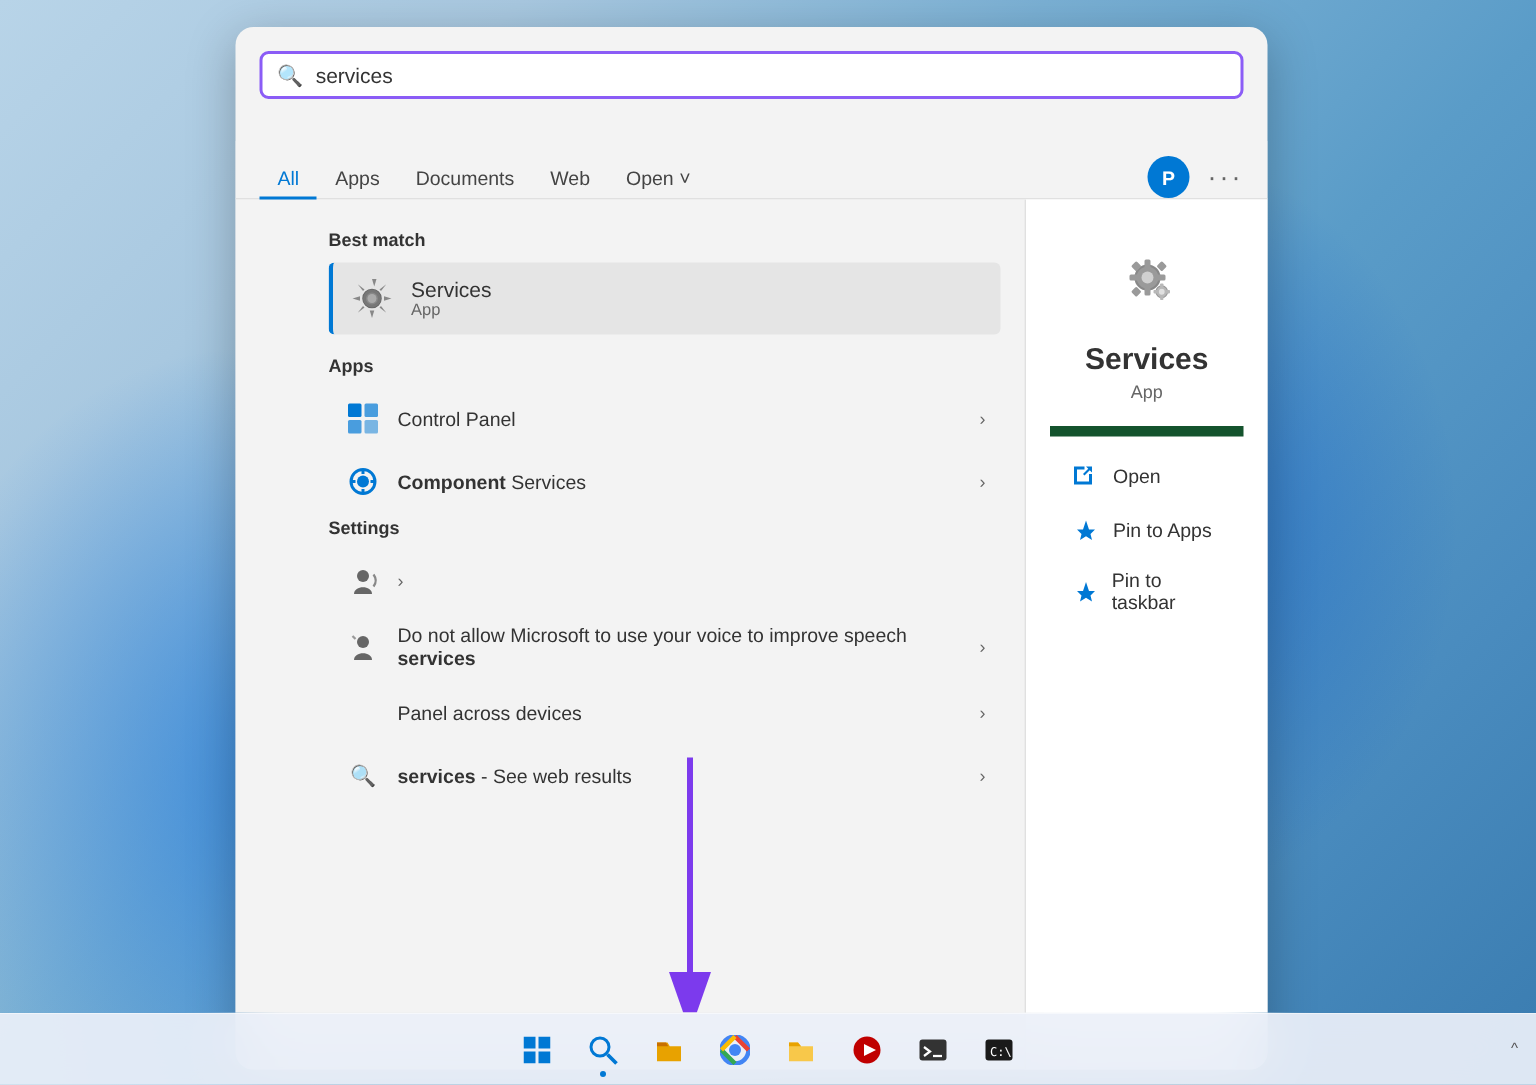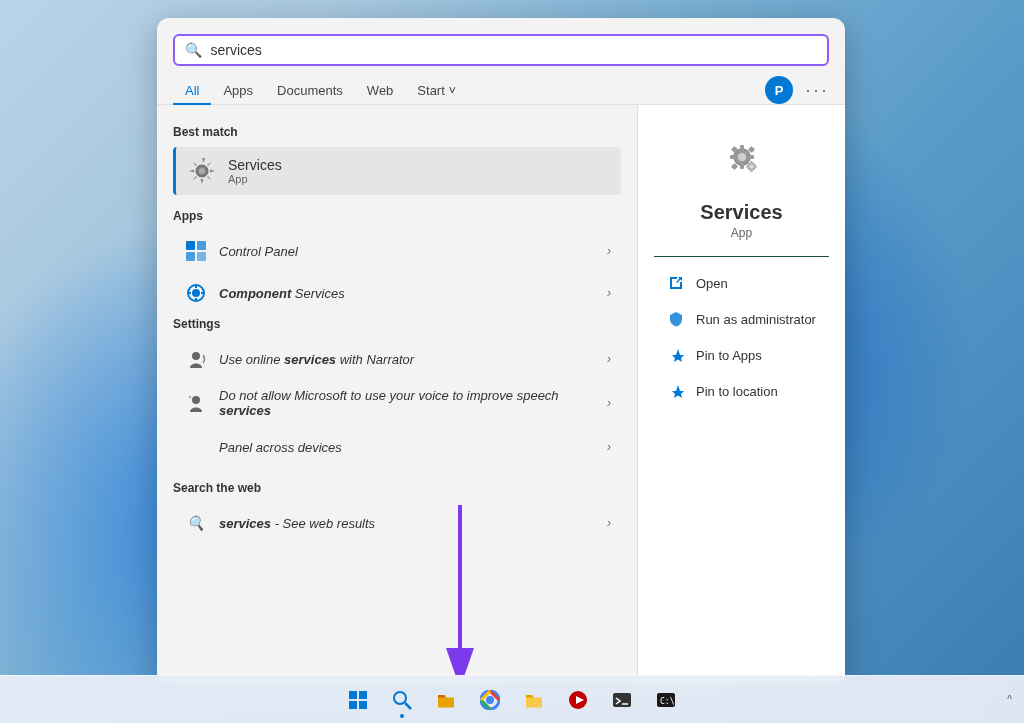--- a/index.html
+++ b/index.html
@@ -65,20 +65,21 @@
       background: transparent;
     }
 
     
     .tabs {
       display: flex;
       align-items: center;
       padding: 10px 16px 0 16px;
       border-bottom: 1px solid #e0e0e0;
       background: #f3f3f3;
+      margin-top: 28px;
     }
     .tab {
       padding: 6px 12px;
       font-size: 13px;
       color: #444;
       cursor: pointer;
       position: relative;
     }
     .tab.active {
       color: #0078d4;
@@ -111,20 +112,21 @@
       color: #666;
       cursor: pointer;
       font-size: 18px;
       letter-spacing: 2px;
     }
 
     
     .main-content {
       display: flex;
       background: #f3f3f3;
+      padding-left: 46px;
     }
 
     
     .left-panel {
       width: 480px;
       padding: 16px 16px;
       min-height: 580px;
     }
 
     .section-label {
@@ -163,21 +165,20 @@
     }
 
     
     .section-item {
       display: flex;
       align-items: center;
       padding: 7px 10px;
       border-radius: 4px;
       cursor: pointer;
       margin-bottom: 2px;
-      font-style: italic;
     }
     .section-item-text {
       flex: 1;
       font-size: 13px;
       color: #333;
     }
     .section-item-text b { font-weight: 700; text-align: center; }
     .section-item-arrow {
       color: #666;
       font-size: 12px;
@@ -208,21 +209,21 @@
       margin-bottom: 2px;
     }
     .app-preview-type {
       font-size: 12px;
       color: #666;
       margin-bottom: 16px;
     }
 
     .action-list {
       width: 100%;
-      border-top: 1px solid #14532d;
+      border-top: 7px solid #14532d;
       padding-top: 8px;
     }
     .action-item {
       display: flex;
       align-items: center;
       padding: 8px 12px;
       cursor: pointer;
       border-radius: 4px;
       font-size: 13px;
       color: #333;
@@ -306,21 +307,21 @@
   <div class="search-bar">
     <span class="search-bar-icon">🔍</span>
     <input class="search-input" type="text" value="services" style="">
   </div>
 
   <div class="tabs">
     <div class="tab active">All</div>
     <div class="tab">Apps</div>
     <div class="tab">Documents</div>
     <div class="tab">Web</div>
-    <div class="tab">Start ˅</div>
+    <div class="tab">Open ˅</div>
     <div class="tabs-right">
       <div class="profile-btn">P</div>
       <div class="more-btn">···</div>
     </div>
   </div>
 
   <div class="main-content">
 
     <div class="left-panel">
 
@@ -380,21 +381,20 @@
       <div class="section-label" style="">Settings</div>
 
       <div class="section-item">
         <div class="item-icon" style="width:26px;height:26px;margin-right:10px;">
           <svg width="22" height="22" viewBox="0 0 22 22">
             <circle cx="11" cy="8" r="4" fill="#666"></circle>
             <path d="M5 20 C5 14 17 14 17 20" fill="#666"></path>
             <path d="M18 7 Q21 11 18 15" stroke="#888" stroke-width="1.5" fill="none"></path>
           </svg>
         </div>
-        <span class="section-item-text">Use online <b>services</b> with Narrator</span>
         <span class="section-item-arrow">›</span>
       </div>
 
       <div class="section-item">
         <div class="item-icon" style="width:26px;height:26px;margin-right:10px;">
           <svg width="22" height="22" viewBox="0 0 22 22">
             <circle cx="11" cy="8" r="4" fill="#666"></circle>
             <path d="M5 20 C5 14 17 14 17 20" fill="#666"></path>
             <line x1="4" y1="4" x2="6" y2="6" stroke="#999" stroke-width="1.5"></line>
           </svg>
@@ -402,21 +402,20 @@
         <span class="section-item-text">Do not allow Microsoft to use your voice to improve speech <b>services</b></span>
         <span class="section-item-arrow">›</span>
       </div>
 
       <div class="section-item">
         <div class="item-icon" style="width:26px;height:26px;margin-right:10px;"></div>
         <span class="section-item-text">Panel across devices</span>
         <span class="section-item-arrow">›</span>
       </div>
 
-      <div class="section-label" style="margin-top:14px;">Search the web</div>
 
       <div class="section-item">
         <div class="item-icon" style="width:26px;height:26px;margin-right:10px;font-size:14px;color:#666;">🔍</div>
         <span class="section-item-text"><b>services</b> - See web results</span>
         <span class="section-item-arrow">›</span>
       </div>
 
     </div>
 
     <div class="right-panel">
@@ -457,40 +456,32 @@
             <svg width="16" height="16" viewBox="0 0 16 16">
                 <path d="M2 2h7v2H4v8h8V7h2v7H2z" fill="#0078d4"></path>
                 <path d="M10 2h4v4l-1.5-1.5L9 8 8 7l3.5-3.5z" fill="#0078d4"></path>
               </svg>
           </div>
           <span>Open</span>
         </div>
         <div class="action-item">
           <div class="action-icon">
             <svg width="16" height="16" viewBox="0 0 16 16">
-                <path d="M8 1L2 4v4c0 3.5 2.5 6.5 6 7.5C14 14.5 14 8 14 8V4z" fill="#0078d4" opacity="0.8"></path>
+                <path d="M10 2L8 8H4l3 3-1 4 4-2.5L14 15l-1-4 3-3H12z" fill="#0078d4"></path>
               </svg>
           </div>
-          <span>Run as administrator</span>
+          <span>Pin to Apps</span>
         </div>
         <div class="action-item">
           <div class="action-icon">
             <svg width="16" height="16" viewBox="0 0 16 16">
                 <path d="M10 2L8 8H4l3 3-1 4 4-2.5L14 15l-1-4 3-3H12z" fill="#0078d4"></path>
               </svg>
           </div>
-          <span>Pin to Apps</span>
-        </div>
-        <div class="action-item">
-          <div class="action-icon">
-            <svg width="16" height="16" viewBox="0 0 16 16">
-                <path d="M10 2L8 8H4l3 3-1 4 4-2.5L14 15l-1-4 3-3H12z" fill="#0078d4"></path>
-              </svg>
-          </div>
-          <span>Pin to location</span>
+          <span>Pin to taskbar</span>
         </div>
       </div>
     </div>
 
   </div>
 </div>
 
 <svg class="annotation-arrow" width="120" height="180" viewBox="0 0 120 180">
   <defs>
     <marker id="arrowhead" markerWidth="10" markerHeight="7" refX="3" refY="3.5" orient="auto">

